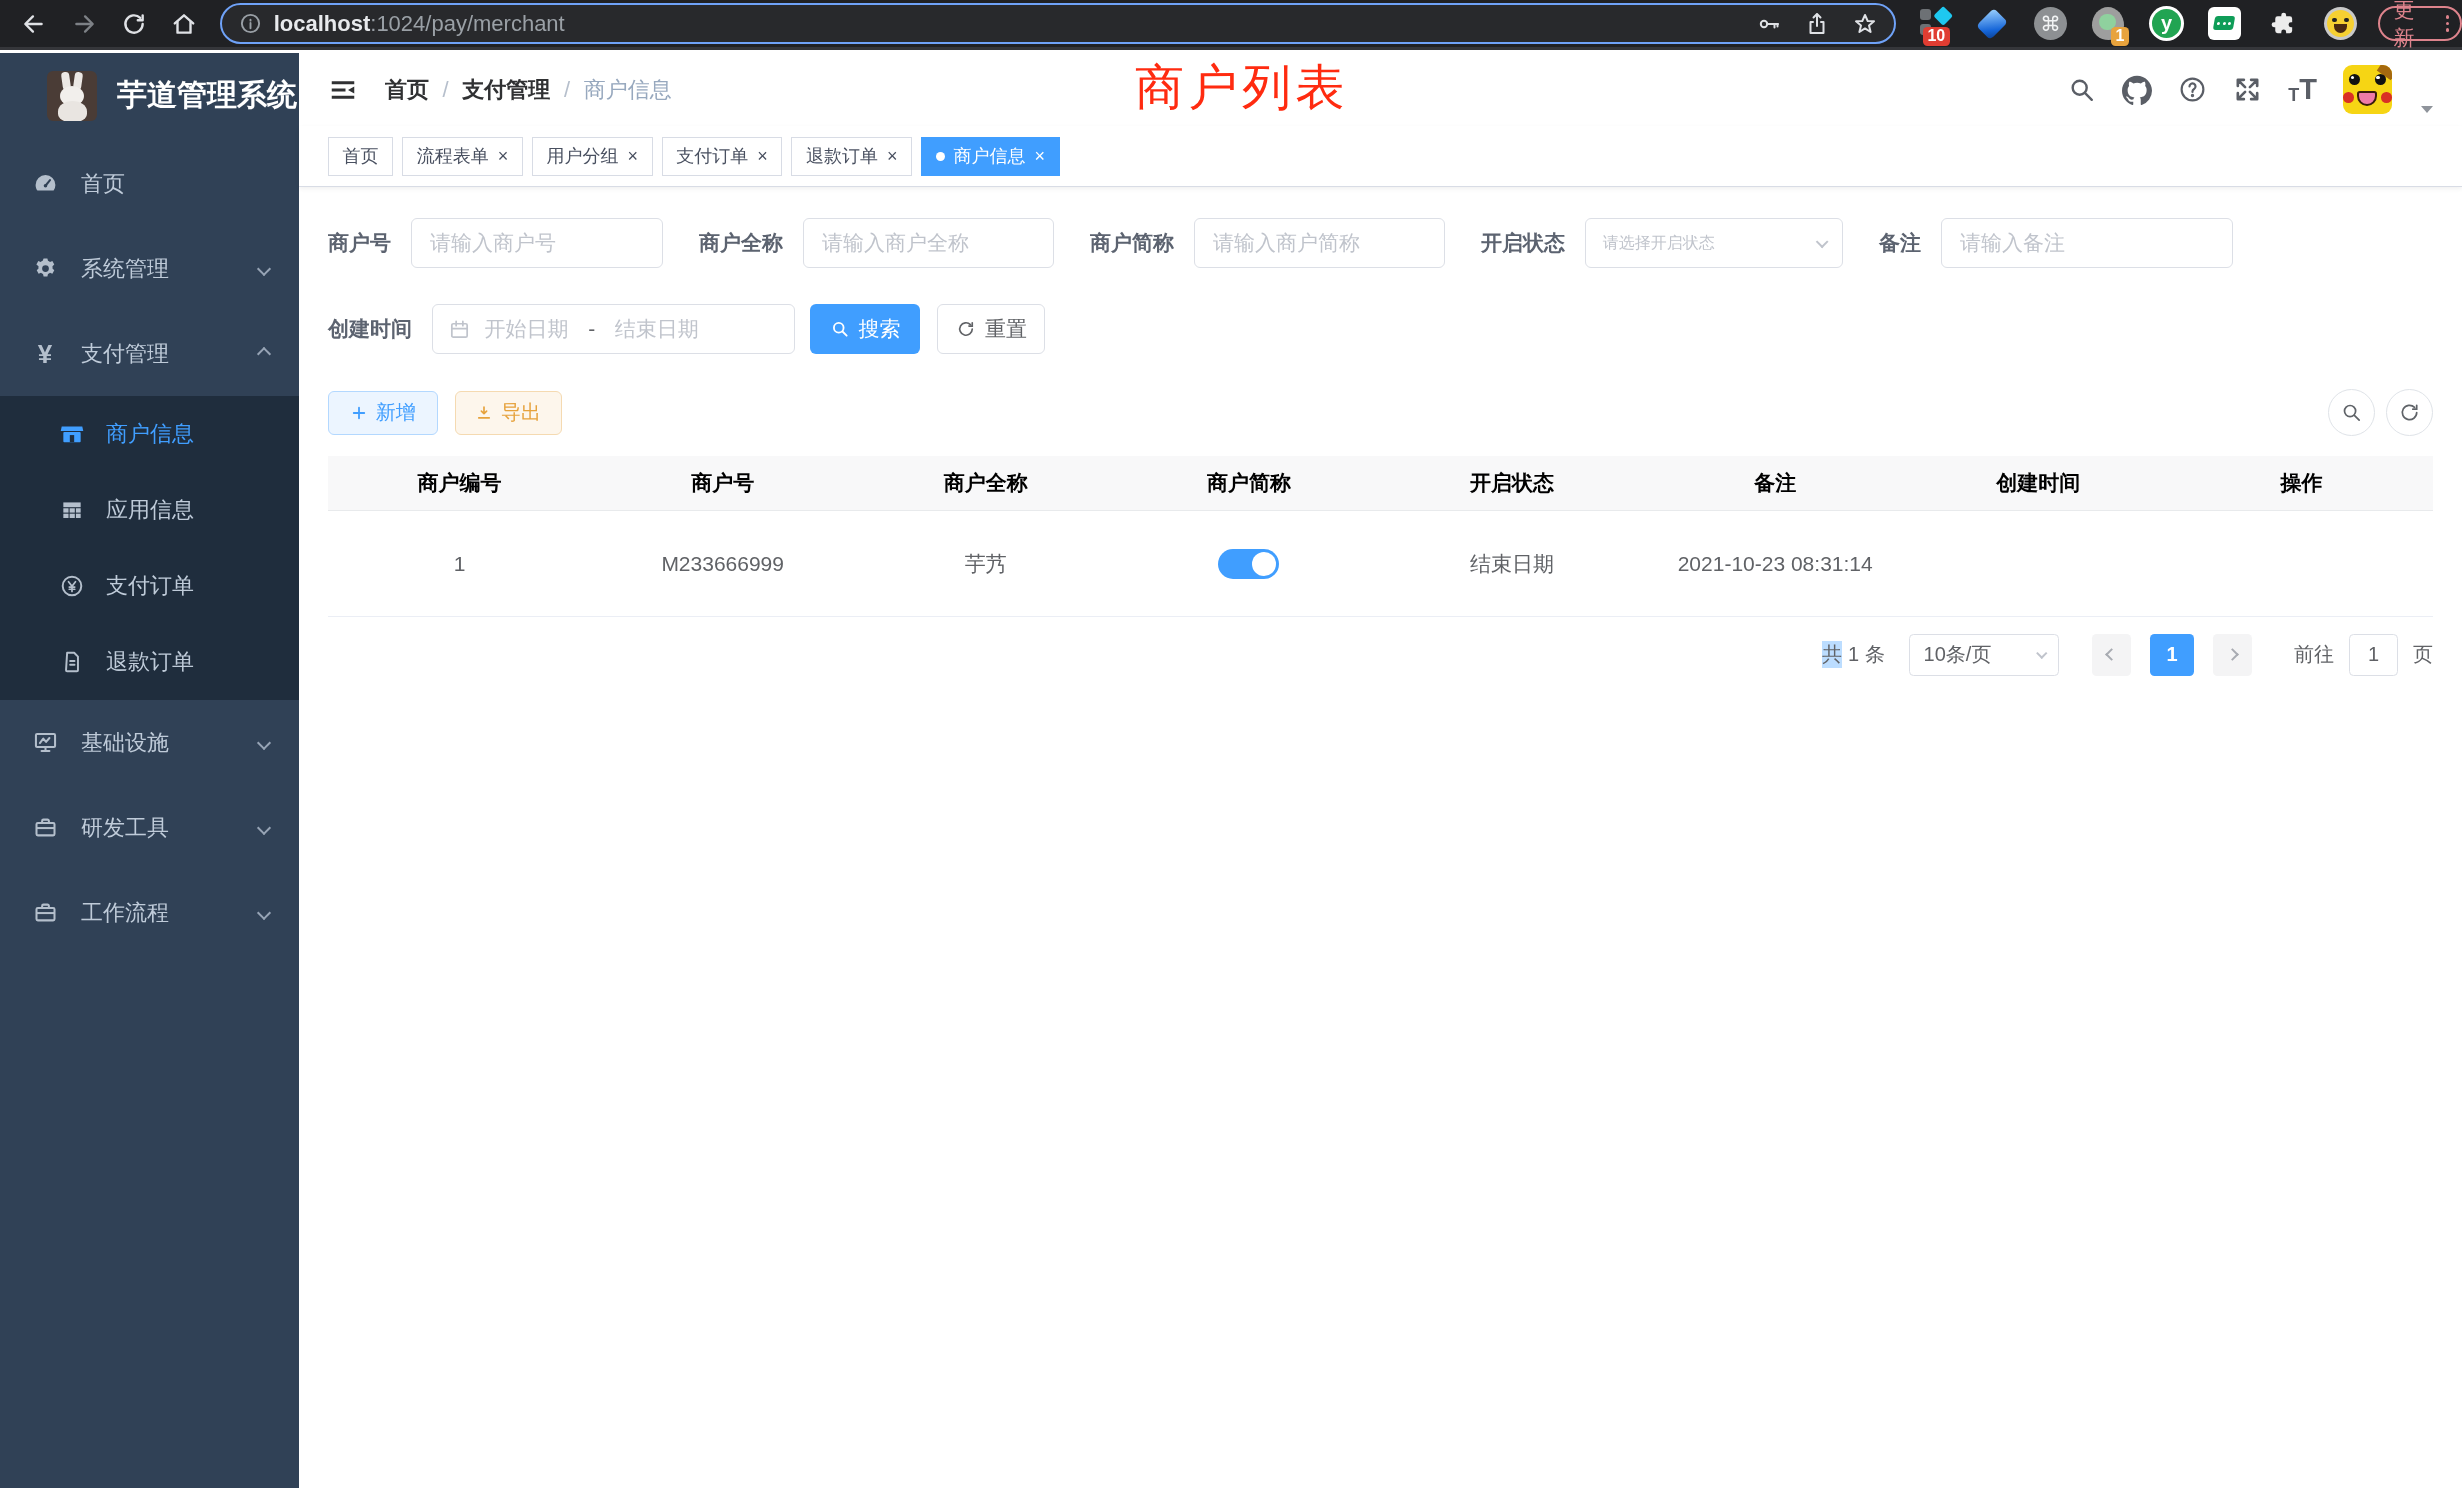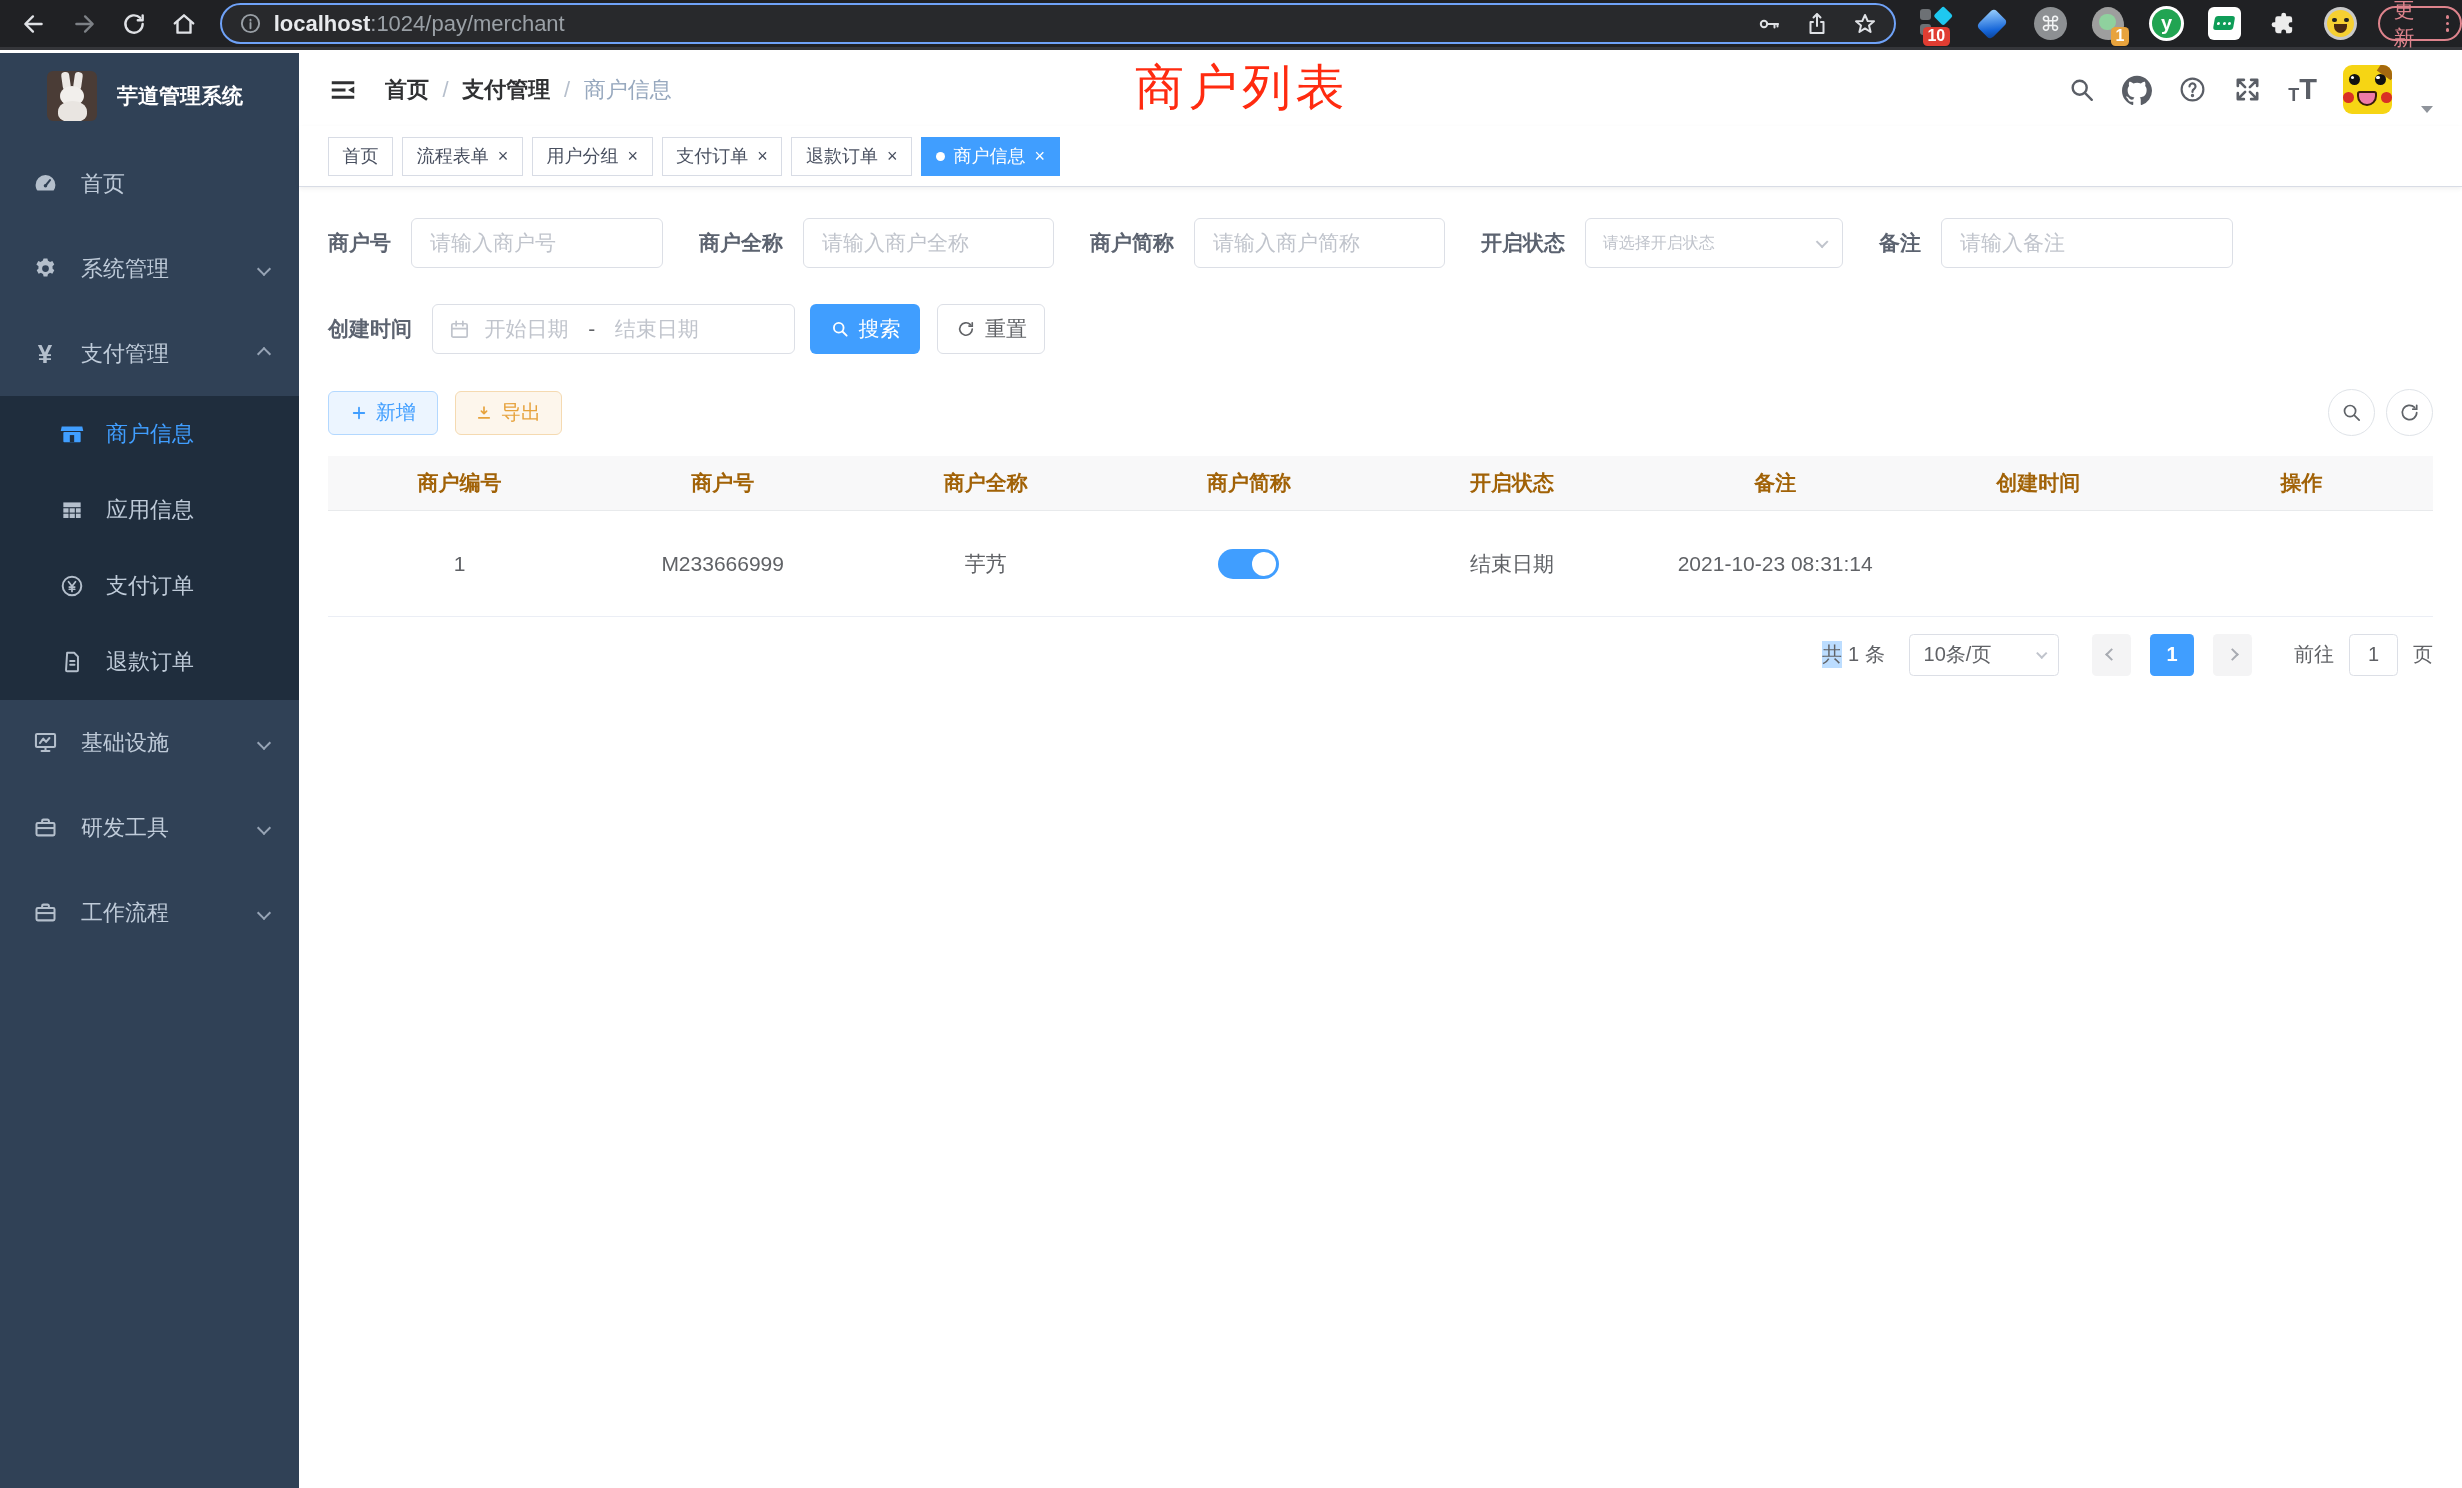--- a/index.html
+++ b/index.html
@@ -44,21 +44,21 @@
   
   .app { position:absolute; top:53px; left:0; right:0; bottom:0; display:flex; }
 
   
   .sidebar { width:299px; flex-shrink:0; background:#304156; color:#bfcbd9; }
   .logo-row { height:85px; display:flex; align-items:center; padding-left:47px; gap:20px; }
   .rabbit { width:50px; height:50px; border-radius:6px; background:#4a3c36; position:relative; overflow:hidden; }
   .rabbit .ear { position:absolute; top:1.5px; width:7.6px; height:18px; border-radius:3.8px; background:#ece8e4; }
   .rabbit .head { position:absolute; top:15px; left:13px; width:24px; height:20px; border-radius:50%; background:#f2efec; }
   .rabbit .body { position:absolute; top:30px; left:10.6px; width:29px; height:21px; border-radius:50% 50% 40% 40%; background:#e9e5e1; }
-  .app-title { color:#fff; font-size:21px; font-weight:bold; }
+  .app-title { color:#fff; font-size:30px; font-weight:bold; }
   .menu { margin-top:3px; }
   .mitem { height:85px; display:flex; align-items:center; padding-left:30px; position:relative; font-size:22px; color:#bfcbd9; }
   .mitem .mic { width:30px; margin-right:21px; color:#b4bfcc; display:flex; justify-content:center; }
   .mitem .chev { position:absolute; right:30px; }
   .submenu { background:#1f2d3d; }
   .smitem { height:76px; display:flex; align-items:center; padding-left:58px; font-size:22px; color:#bfcbd9; }
   .smitem .mic { width:27px; margin-right:21px; color:#b4bfcc; display:flex; justify-content:center; }
   .smitem.active, .smitem.active .mic { color:#409eff; }
   .chev { width:10px; height:10px; border-right:2.3px solid #97a4b5; border-bottom:2.3px solid #97a4b5; }
   .chev.down { transform:rotate(45deg); }
@@ -115,21 +115,21 @@
   .btn-sm { height:44px; border-radius:6px; font-size:20px; display:flex; align-items:center; justify-content:center; gap:7.6px; }
   .btn-addplain { width:110px; background:#ecf5ff; border:1.5px solid #b3d8ff; color:#409eff; }
   .btn-exportplain { width:107px; background:#fdf6ec; border:1.5px solid #f5dab1; color:#e6a23c; margin-left:16.7px; }
   .toolright { margin-left:auto; display:flex; align-items:center; gap:10.6px; }
   .circbtn { width:47px; height:47px; border-radius:50%; border:1.5px solid #dfe3e8; display:flex; align-items:center; justify-content:center; color:#5f6368; background:#fff; }
 
   
   .tbl { margin-top:20px; border-bottom:1.5px solid #ebeef5; }
   .thead, .trow { display:grid; grid-template-columns:repeat(8,1fr); }
   .thead { background:#f8f8f9; height:55px; border-bottom:1.5px solid #e8eaec; }
-  .thead > div { display:flex; align-items:center; justify-content:center; font-size:21px; font-weight:bold; color:#a16207; }
+  .thead > div { display:flex; align-items:center; justify-content:center; font-size:21px; font-weight:bold; color:#000000; }
   .trow { height:105px; background:#fff; }
   .trow > div { display:flex; align-items:center; justify-content:center; font-size:21px; color:#606266; }
   .toggle { width:61px; height:30px; border-radius:15px; background:#409eff; position:relative; }
   .toggle .knob { position:absolute; right:3px; top:3px; width:24px; height:24px; border-radius:50%; background:#fff; }
   .oplink { display:flex; align-items:center; gap:6px; color:#409eff; font-size:20px; }
   .ops { gap:23px; }
 
   
   .pager { margin-top:16.7px; display:flex; align-items:center; justify-content:flex-end; font-size:20px; color:#606266; }
   .pg-total { margin-right:24px; display:flex; align-items:center; gap:6px; }

